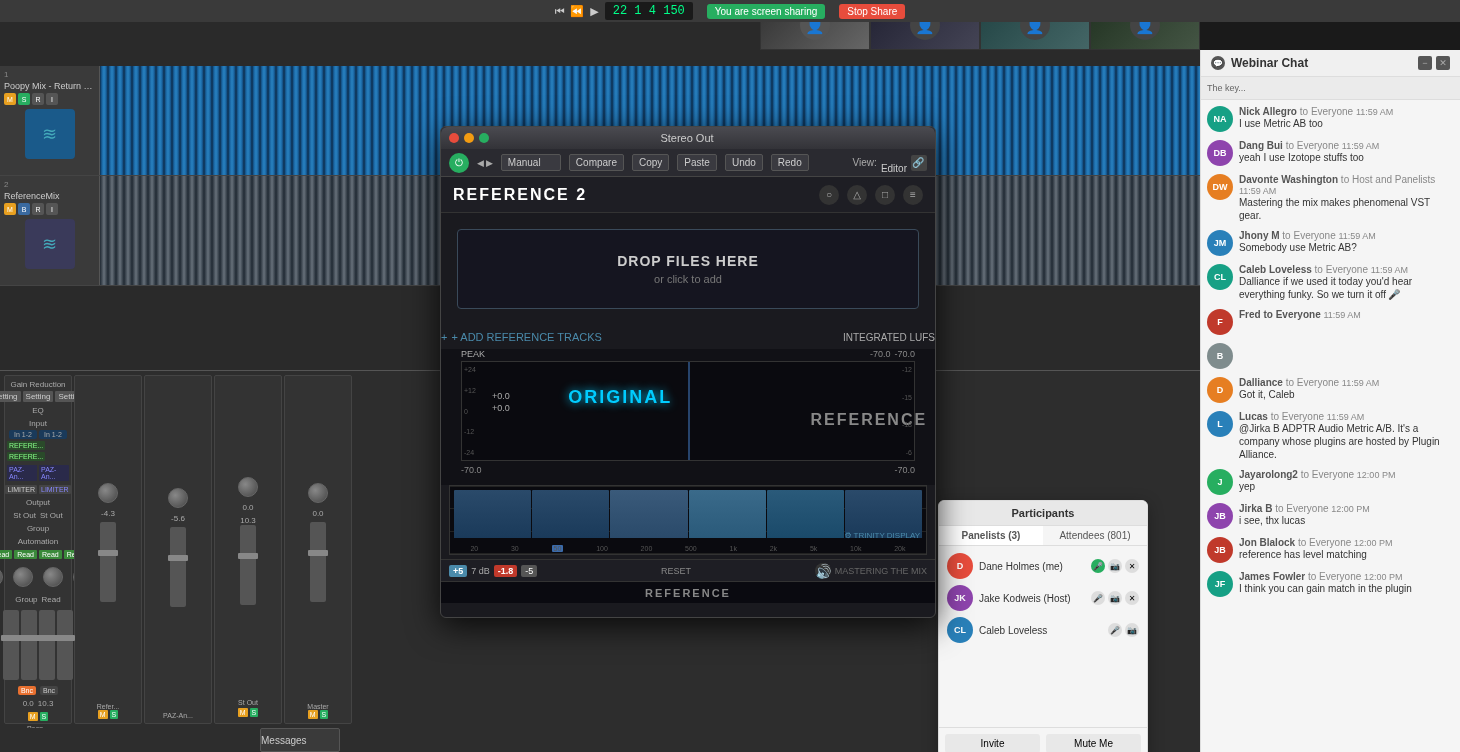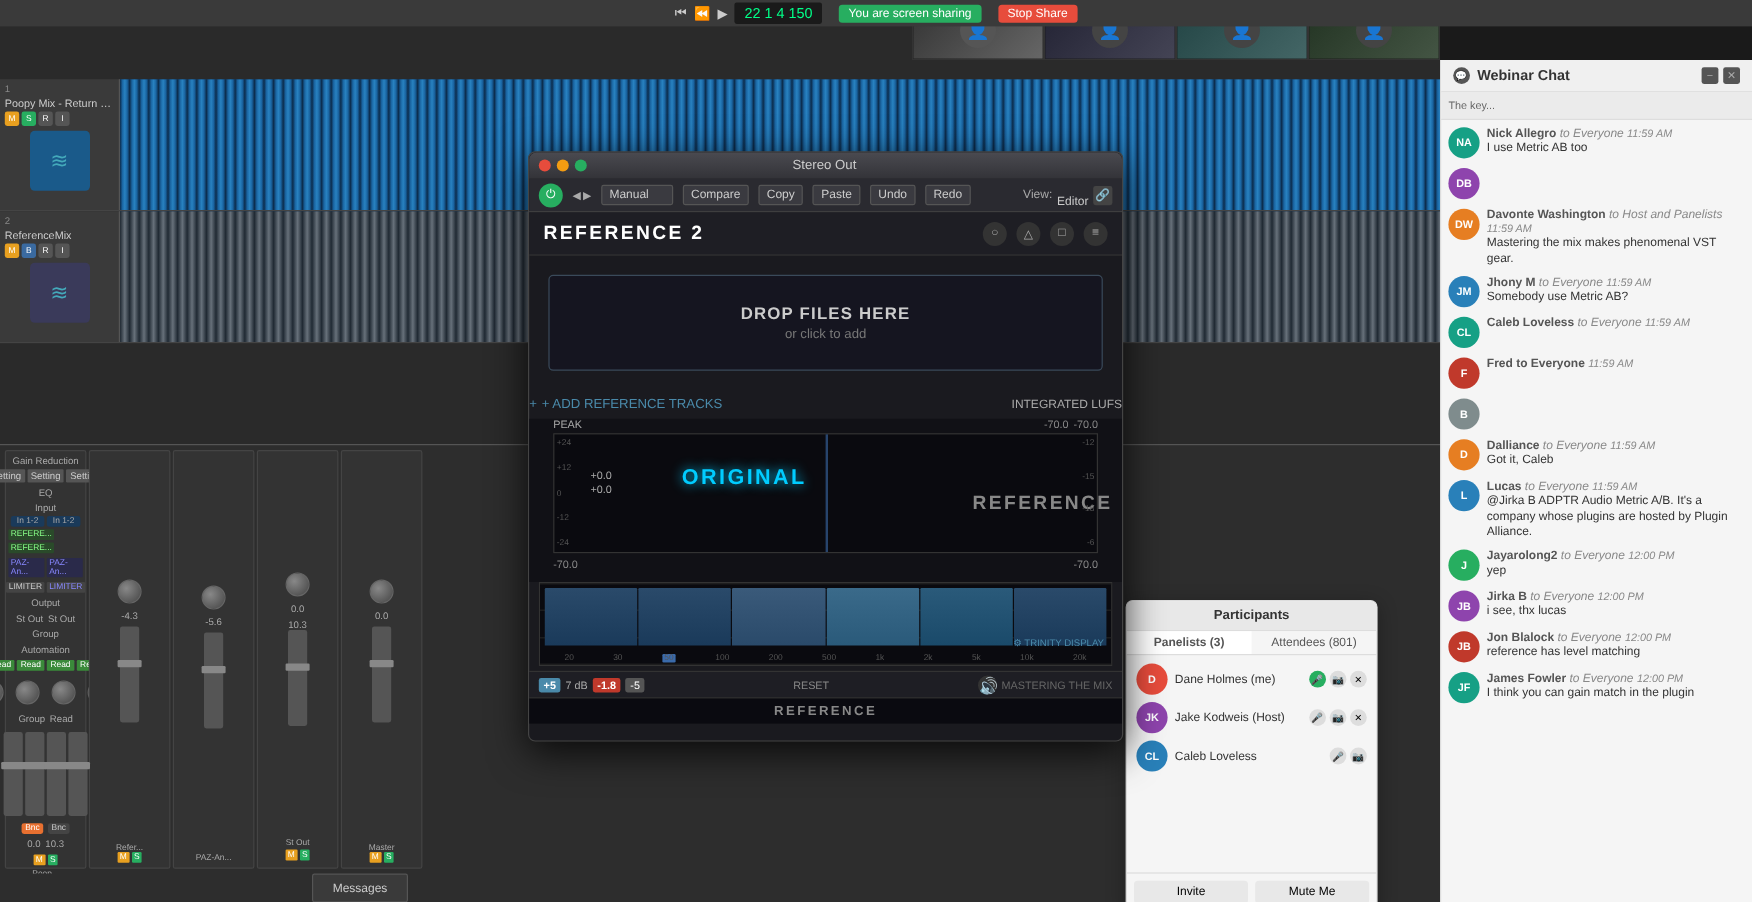--- a/index.html
+++ b/index.html
@@ -4,21 +4,21 @@
   <style>
     * { box-sizing: border-box; margin: 0; padding: 0; }
     body { width: 1460px; height: 752px; overflow: hidden; background: #1a1a1a; font-family: -apple-system, BlinkMacSystemFont, 'Helvetica Neue', Arial, sans-serif; position: relative; }
 
     
     .daw-bg { position: absolute; top: 0; left: 0; width: 1200px; height: 752px; background: #2a2a2a; }
 
     
     .top-bar { position: absolute; top: 0; left: 0; width: 1460px; height: 22px; background: #3a3a3a; display: flex; align-items: center; justify-content: center; z-index: 100; }
     .top-bar-transport { display: flex; gap: 6px; align-items: center; font-size: 11px; color: #ccc; }
-    .transport-display { background: #1a1a1a; color: #00ff88; padding: 2px 8px; border-radius: 2px; font-family: Liberation Sans, sans-serif; font-size: 12px; }
+    .transport-display { background: #1a1a1a; color: #00ff88; padding: 2px 8px; border-radius: 2px; font-family: Liberation Mono, monospace; font-size: 12px; }
     .screen-share-badge { background: #27ae60; color: white; padding: 2px 8px; border-radius: 3px; font-size: 10px; margin: 0 8px; }
     .stop-share-btn { background: #e74c3c; color: white; padding: 2px 8px; border-radius: 3px; font-size: 10px; text-align: right; }
     .toolbar-btn { background: #555; border: 1px solid #666; color: #ccc; padding: 1px 6px; border-radius: 2px; font-size: 10px; cursor: pointer; }
 
     
     .track-area { position: absolute; top: 50px; left: 0; width: 1200px; height: 320px; background: #2a2a2a; overflow: hidden; }
     .track { height: 110px; border-bottom: 1px solid #444; display: flex; }
     .track-info { width: 100px; background: #3a3a3a; border-right: 1px solid #555; padding: 4px; flex-shrink: 0; }
     .track-name { color: #ccc; font-size: 9px; white-space: nowrap; overflow: hidden; text-overflow: ellipsis; }
     .track-controls { display: flex; gap: 2px; margin-top: 2px; }
@@ -43,21 +43,21 @@
 
     
     .chat-panel { position: absolute; top: 50px; right: 0; width: 260px; height: 702px; background: #f5f5f5; border-left: 1px solid #ddd; display: flex; flex-direction: column; }
     .chat-header { background: #f0f0f0; padding: 6px 10px; border-bottom: 1px solid #ddd; display: flex; align-items: center; justify-content: space-between; }
     .chat-title { font-size: 12px; font-weight: 600; color: #333; }
     .chat-messages { flex: 1; overflow-y: auto; padding: 6px; }
     .chat-msg { display: flex; gap: 6px; margin-bottom: 8px; align-items: flex-start; }
     .avatar { width: 26px; height: 26px; border-radius: 50%; flex-shrink: 0; display: flex; align-items: center; justify-content: center; font-size: 9px; font-weight: bold; color: white; }
     .msg-body { flex: 1; }
     .msg-sender { font-size: 10px; font-weight: 600; color: #555; }
-    .msg-sender span { color: #888; font-weight: normal; font-style: italic; }
+    .msg-sender span { color: #888; font-weight: normal; }
     .msg-text { font-size: 10px; color: #333; line-height: 1.3; }
     .msg-time { font-size: 9px; color: #999; }
     .chat-input-area { padding: 6px; border-top: 1px solid #ddd; background: white; }
     .chat-input { width: 100%; border: 1px solid #ddd; border-radius: 12px; padding: 4px 10px; font-size: 11px; }
 
     
     .participants-panel { position: absolute; top: 500px; left: 938px; width: 210px; height: 260px; background: #f5f5f5; border: 1px solid #ddd; border-radius: 6px; box-shadow: 0 4px 16px rgba(0,0,0,0.3); z-index: 200; }
     .participants-header { background: #e8e8e8; padding: 6px 10px; border-bottom: 1px solid #ddd; border-radius: 6px 6px 0 0; text-align: center; font-size: 11px; font-weight: 600; color: #333; }
     .participants-tabs { display: flex; border-bottom: 1px solid #ddd; }
     .participants-tab { flex: 1; padding: 4px; text-align: center; font-size: 10px; color: #555; cursor: pointer; }
@@ -350,21 +350,21 @@
       </div>
       <div style="color:#aaa;font-size:7px;text-align:center;">Master</div>
       <div style="display:flex;gap:2px;">
         <div style="background:#e8a020;color:#fff;font-size:7px;padding:1px 2px;border-radius:1px;">M</div>
         <div style="background:#27ae60;color:#fff;font-size:7px;padding:1px 2px;border-radius:1px;">S</div>
       </div>
     </div>
   </div>
 </div>
 
-<div style="position:absolute;bottom:0;left:260px;width:80px;height:24px;background:#3a3a3a;display:flex;align-items:center;justify-content:center;border:1px solid #555;border-radius:2px;cursor:pointer;z-index:50;">
+<div style="position:absolute;bottom:0;left:260px;width:80px;height:24px;background:#3a3a3a;display:flex;align-items:center;justify-content:flex-start;border:1px solid #555;border-radius:2px;cursor:pointer;z-index:50;">
   <span style="color:#ccc;font-size:10px;">Messages</span>
 </div>
 
 <div class="plugin-window">
   <div class="plugin-titlebar">
     <div class="plugin-traffic-lights">
       <div class="tl tl-red"></div>
       <div class="tl tl-yellow"></div>
       <div class="tl tl-green"></div>
     </div>
@@ -598,20 +598,24 @@
     <div class="chat-msg">
       <div class="avatar" style="background:#16a085;">NA</div>
       <div class="msg-body">
         <div class="msg-sender">Nick Allegro <span>to Everyone</span> <span class="msg-time">11:59 AM</span></div>
         <div class="msg-text">I use Metric AB too</div>
       </div>
     </div>
 
     <div class="chat-msg">
       <div class="avatar" style="background:#8e44ad;">DB</div>
+      <div class="msg-body">
+        <div class="msg-sender">Dang Bui <span>to Everyone</span> <span class="msg-time">11:59 AM</span></div>
+        <div class="msg-text">yeah I use Izotope stuffs too</div>
+      </div>
     </div>
 
 
     <div class="chat-msg">
       <div class="avatar" style="background:#e67e22;">DW</div>
       <div class="msg-body">
         <div class="msg-sender">Davonte Washington <span>to Host and Panelists</span> <span class="msg-time">11:59 AM</span></div>
         <div class="msg-text">Mastering the mix makes phenomenal VST gear.</div>
       </div>
     </div>
@@ -621,20 +625,21 @@
       <div class="msg-body">
         <div class="msg-sender">Jhony M <span>to Everyone</span> <span class="msg-time">11:59 AM</span></div>
         <div class="msg-text">Somebody use Metric AB?</div>
       </div>
     </div>
 
     <div class="chat-msg">
       <div class="avatar" style="background:#16a085;">CL</div>
       <div class="msg-body">
         <div class="msg-sender">Caleb Loveless <span>to Everyone</span> <span class="msg-time">11:59 AM</span></div>
+        <div class="msg-text">Dalliance if we used it today you'd hear everything funky. So we turn it off 🎤</div>
       </div>
     </div>
 
     <div class="chat-msg">
       <div class="avatar" style="background:#c0392b;">F</div>
       <div class="msg-body">
         <div class="msg-sender">Fred to Everyone <span class="msg-time">11:59 AM</span></div>
       </div>
     </div>
 

